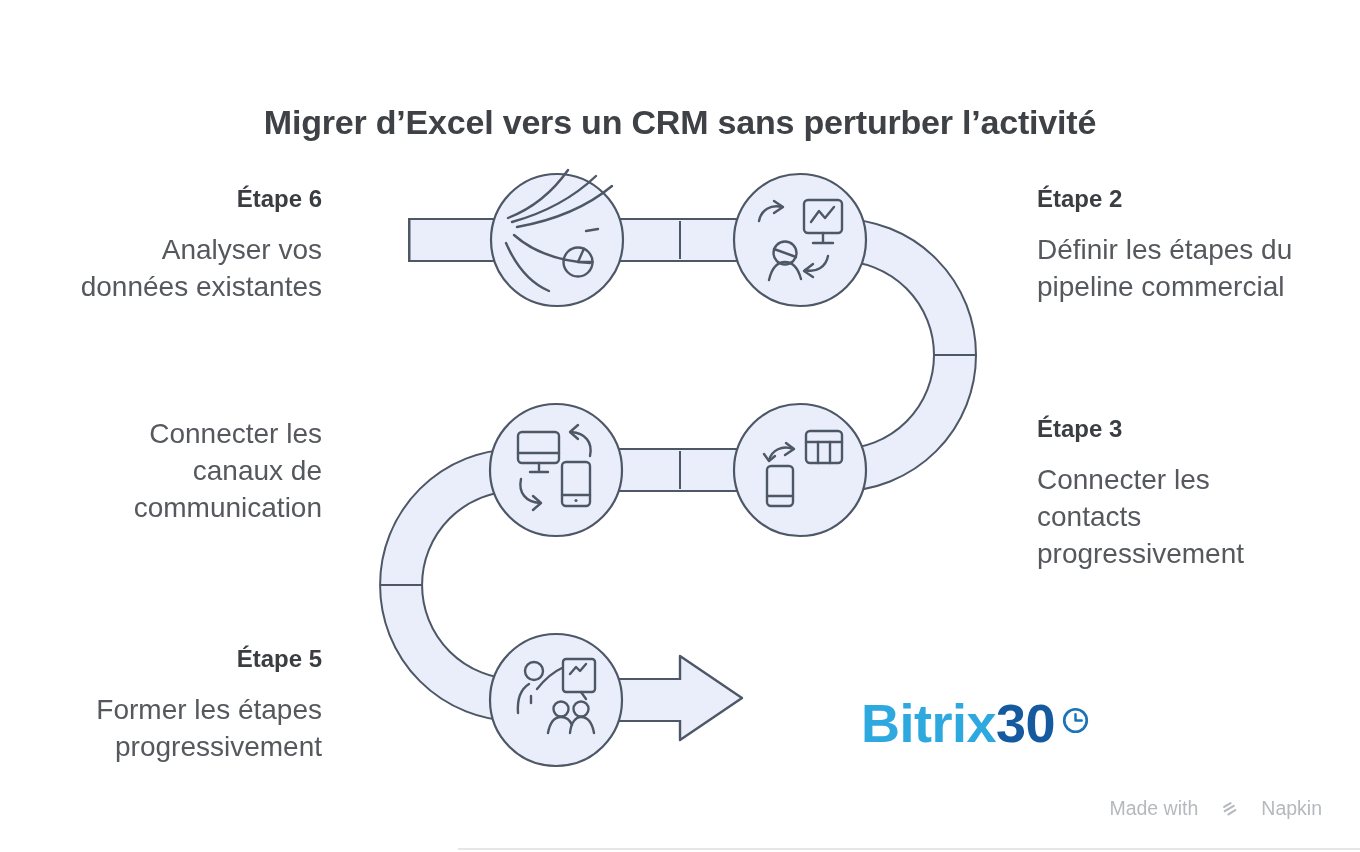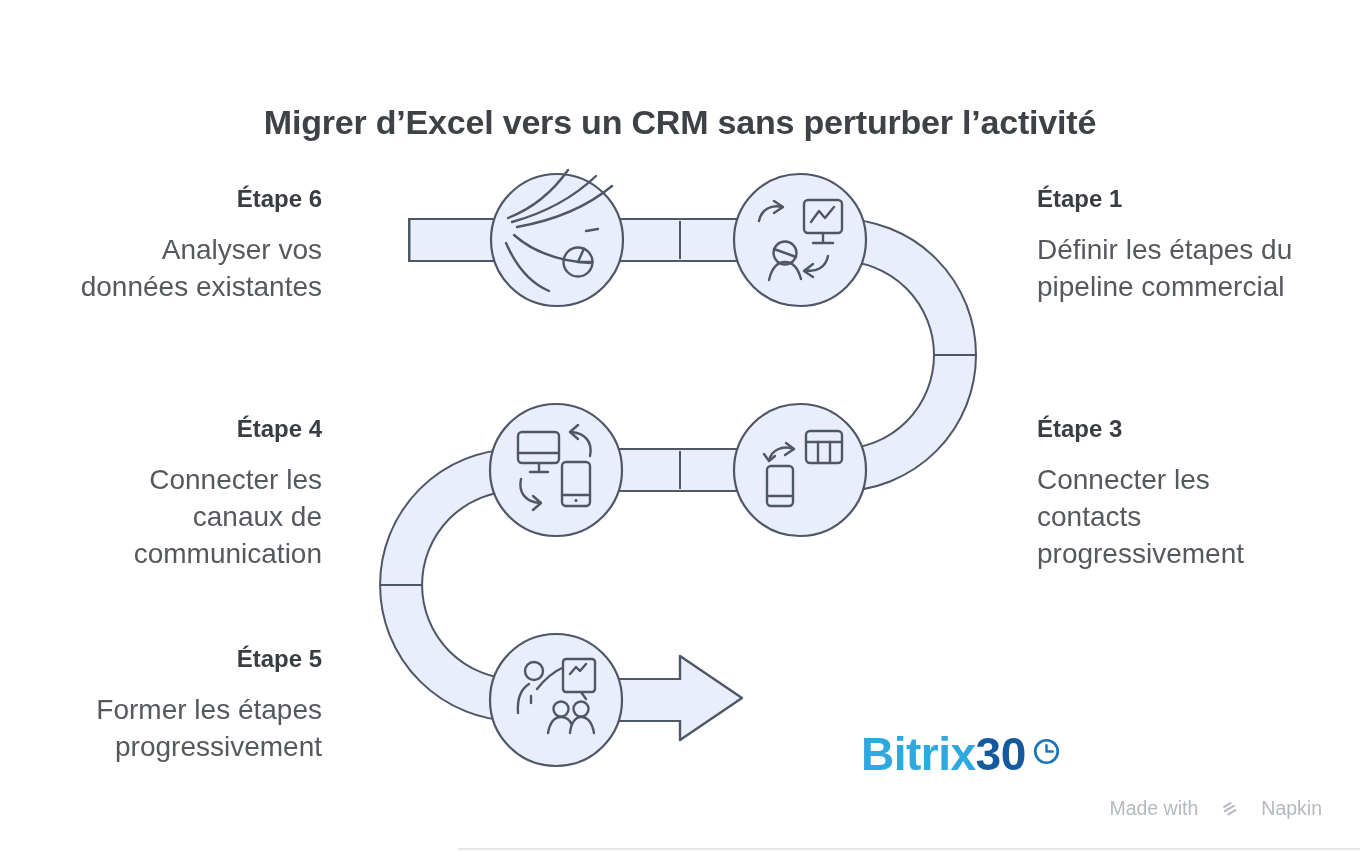--- a/index.html
+++ b/index.html
@@ -31,23 +31,23 @@
   .step-heading{font-size:24px;font-weight:700;color:var(--heading-text,#3a3d42);margin-bottom:17px;line-height:1.2;}
   .step-desc{font-size:28px;color:var(--body-text,#55585d);line-height:1.33;}
 
   .step-1{right:1038px;top:185px;}
   .step-2{left:1037px;top:185px;}
   .step-3{left:1037px;top:415px;}
   .step-4{right:1038px;top:415px;}
   .step-5{right:1038px;top:645px;}
 
   .brand-logo{
-    position:absolute;left:861px;top:729px;height:50px;
+    position:absolute;left:861px;top:698px;height:50px;
     display:flex;align-items:center;
-    font-size:46px;font-weight:700;letter-spacing:-0.5px;
+    font-size:54px;font-weight:700;letter-spacing:-0.5px;
   }
   .brand-part1{color:var(--logo-light-blue,#2ea9e0);}
   .brand-part2{color:var(--logo-dark-blue,#155a9e);}
   .brand-clock{margin-left:7px;margin-top:-6px;}
   .brand-clock circle{fill:none;stroke:var(--logo-clock-blue,#1b74ba);stroke-width:2.4;}
   .brand-clock path{fill:none;stroke:var(--logo-clock-blue,#1b74ba);stroke-width:2.2;stroke-linecap:round;stroke-linejoin:round;}
 
   .made-with{
     position:absolute;right:38px;top:797px;display:flex;align-items:center;gap:23px;
     font-size:19.5px;color:var(--footer-text,#b5b9bd);font-weight:500;
@@ -157,29 +157,28 @@
         <path d="M 570 733 C 571 722 576 717 581 717 C 588 717 592 722 594 733"></path>
       </g>
     </g>
   </svg>
 
   <div class="step step-1 align-right">
     <div class="step-heading">Étape 6</div>
     <div class="step-desc">Analyser vos données existantes</div>
   </div>
   <div class="step step-2 align-left">
-    <div class="step-heading">Étape 1</div>
+    <div class="step-heading">Étape 2</div>
     <div class="step-desc">Définir les étapes du pipeline commercial</div>
   </div>
   <div class="step step-3 align-left">
     <div class="step-heading">Étape 3</div>
     <div class="step-desc">Connecter les contacts progressivement</div>
   </div>
   <div class="step step-4 align-right">
-    <div class="step-heading">Étape 4</div>
     <div class="step-desc">Connecter les canaux de communication</div>
   </div>
   <div class="step step-5 align-right">
     <div class="step-heading">Étape 5</div>
     <div class="step-desc">Former les étapes progressivement</div>
   </div>
 
   <div class="brand-logo">
     <span class="brand-part1">Bitrix</span>
       <span class="brand-part2">30</span>

